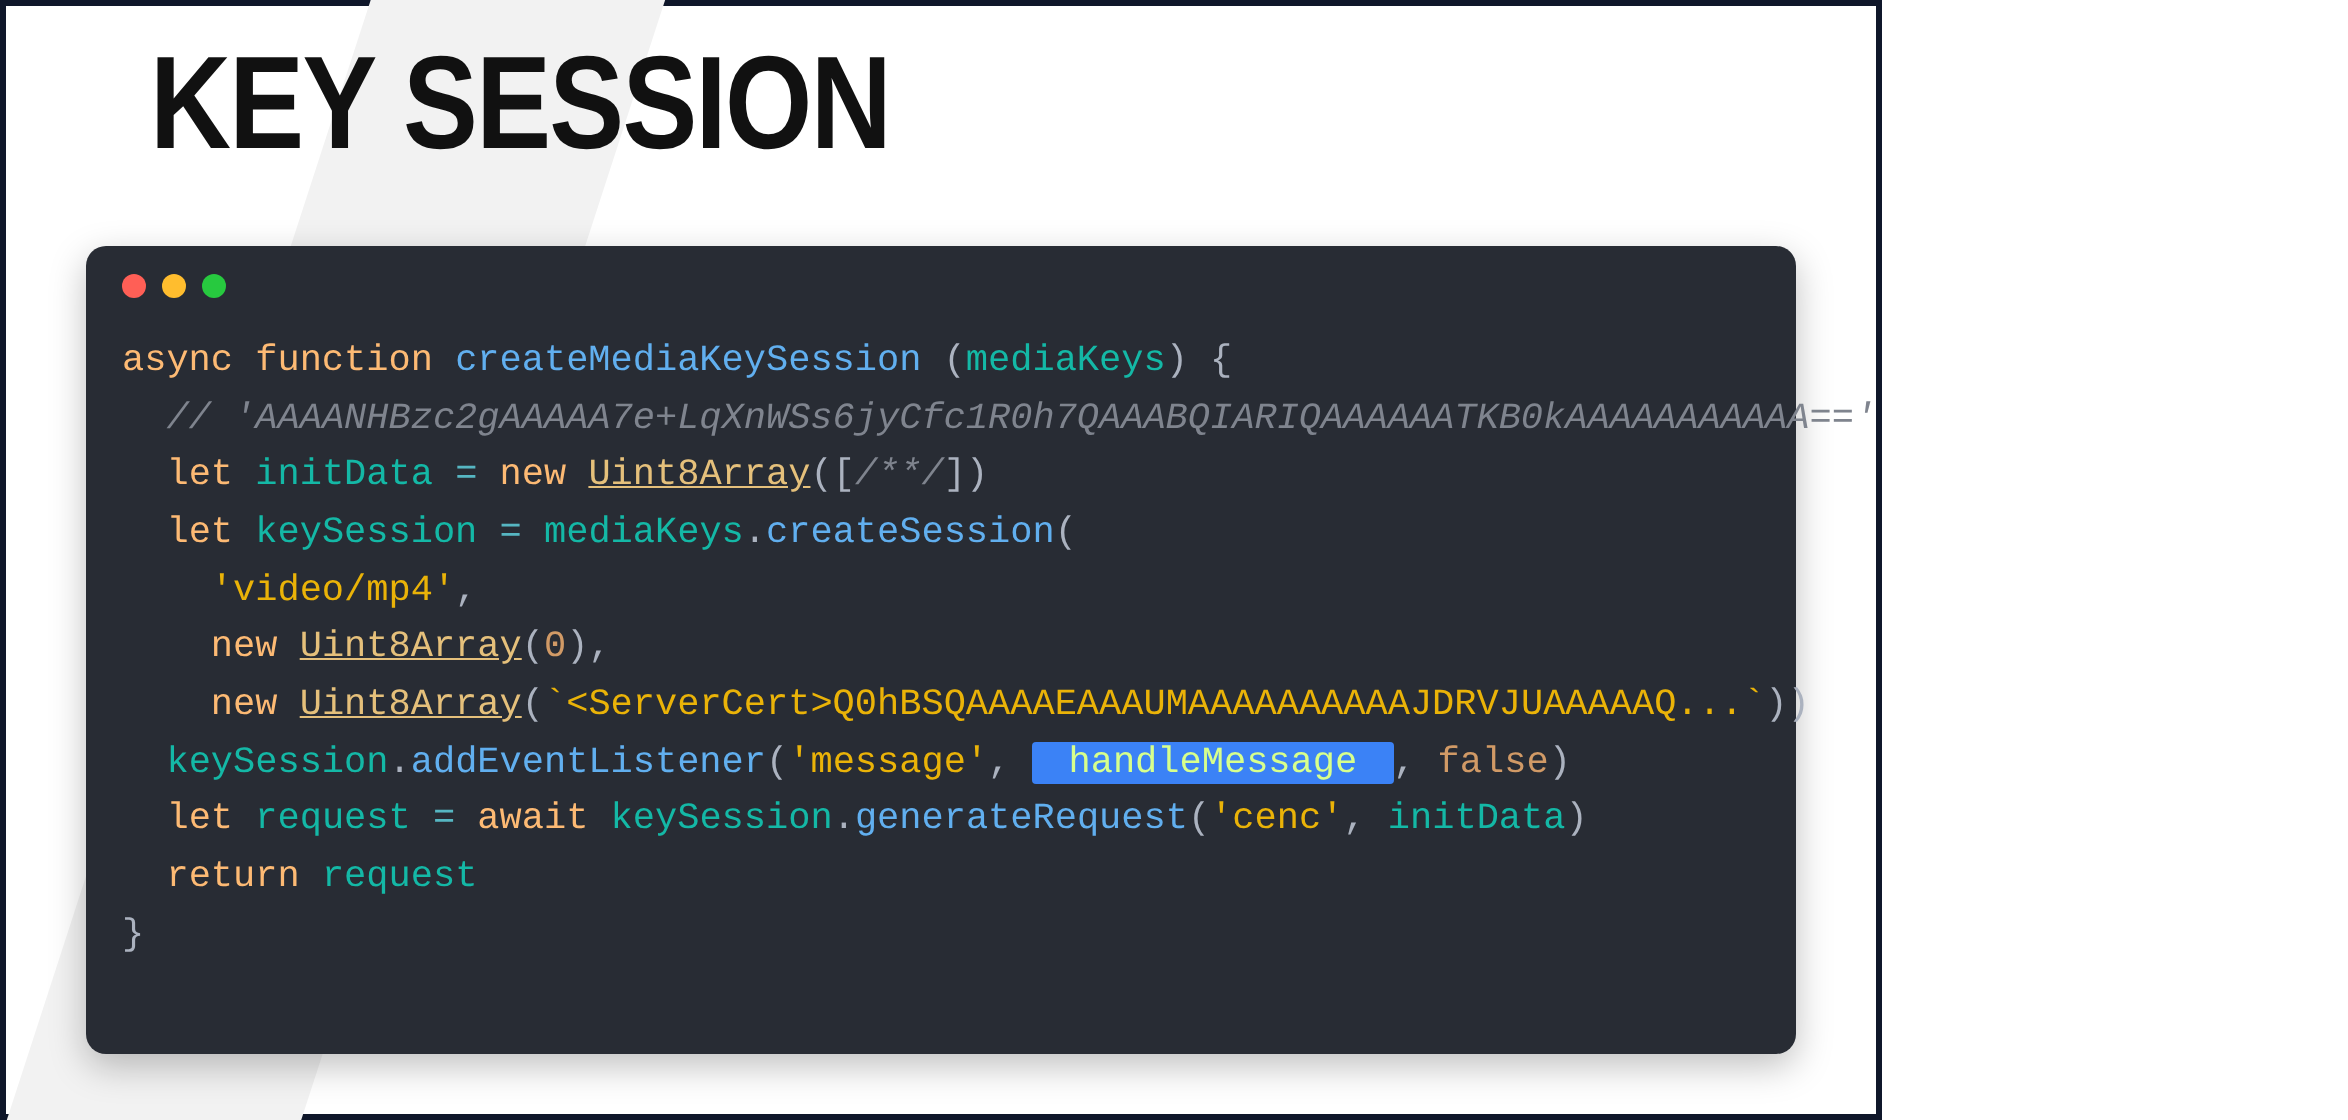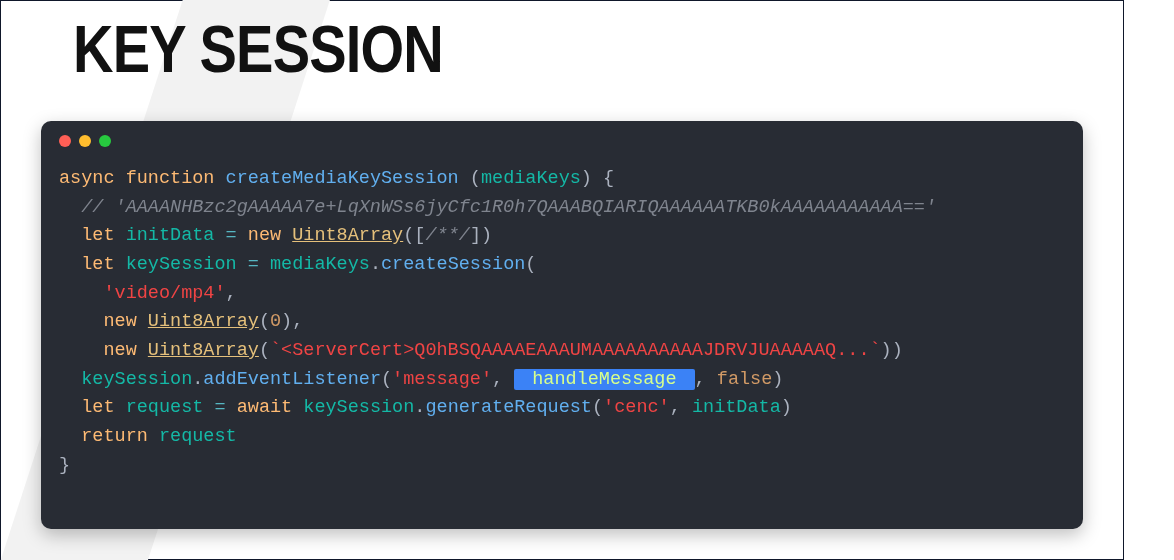--- a/index.html
+++ b/index.html
@@ -1,30 +1,30 @@
 <!DOCTYPE html>
 <html><head>
 <meta charset="utf-8">
 <style>
   * { margin: 0; padding: 0; box-sizing: border-box; }
   html, body { width: 1174px; height: 560px; background: #fff; font-family: -apple-system, BlinkMacSystemFont, "Segoe UI", Roboto, sans-serif; overflow: hidden; }
-  .frame { width: 1124px; height: 560px; border: 1px solid #0f172a; position: relative; background: #fff; }
+  .frame { width: 941px; height: 560px; border: 3px solid #0f172a; position: relative; background: #fff; }
   .diag { position: absolute; width: 140px; height: 800px; background: #f2f2f2; top: -200px; left: 120px; transform: rotate(18deg); z-index: 0; }
   .title { position: absolute; top: 10px; left: 72px; font-family: "Arial Black", Impact, "Helvetica Neue", sans-serif; font-weight: 900; font-stretch: condensed; letter-spacing: -1px; font-size: 66px; color: #111; z-index: 2; text-transform: uppercase; transform: scaleX(0.85); transform-origin: left center; }
   .codewin { position: absolute; top: 120px; left: 40px; right: 40px; bottom: 30px; background: #282c34; border-radius: 10px; z-index: 3; box-shadow: 0 6px 18px rgba(0,0,0,0.25); padding: 14px 18px 18px 18px; }
   .dots { display: flex; gap: 8px; margin-bottom: 18px; }
   .dot { width: 12px; height: 12px; border-radius: 50%; }
   .dot.red { background: #ff5f56; }
   .dot.yellow { background: #ffbd2e; }
   .dot.green { background: #27c93f; }
   pre.code { font-family: "SF Mono", Menlo, Consolas, "Liberation Mono", monospace; font-size: 18.5px; line-height: 1.55; color: #abb2bf; white-space: pre; }
   .kw { color: #fdba74; }      
   .fn { color: #61afef; }      
   .cls { color: #e5c07b; text-decoration: underline; }     
-  .str { color: #ef4444; }     
+  .str { color: #eab308; }     
   .cmt { color: #7f848e; font-style: italic; } 
   .pm { color: #14b8a6; }      
   .op { color: #56b6c2; }      
   .p { color: #abb2bf; }       
   .num { color: #d19a66; }     
   .hlmark { background: #3b82f6; color: #d7ff8c; padding: 0 18px; border-radius: 2px; }
 </style>
 </head>
 <body>
 

